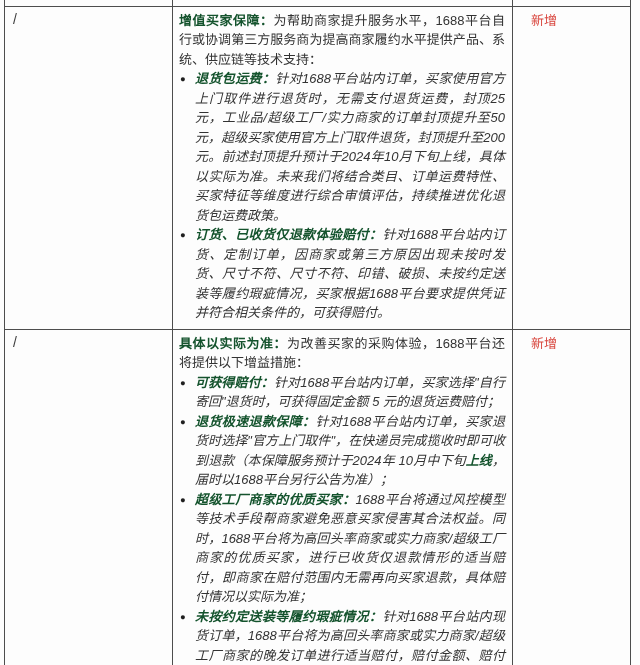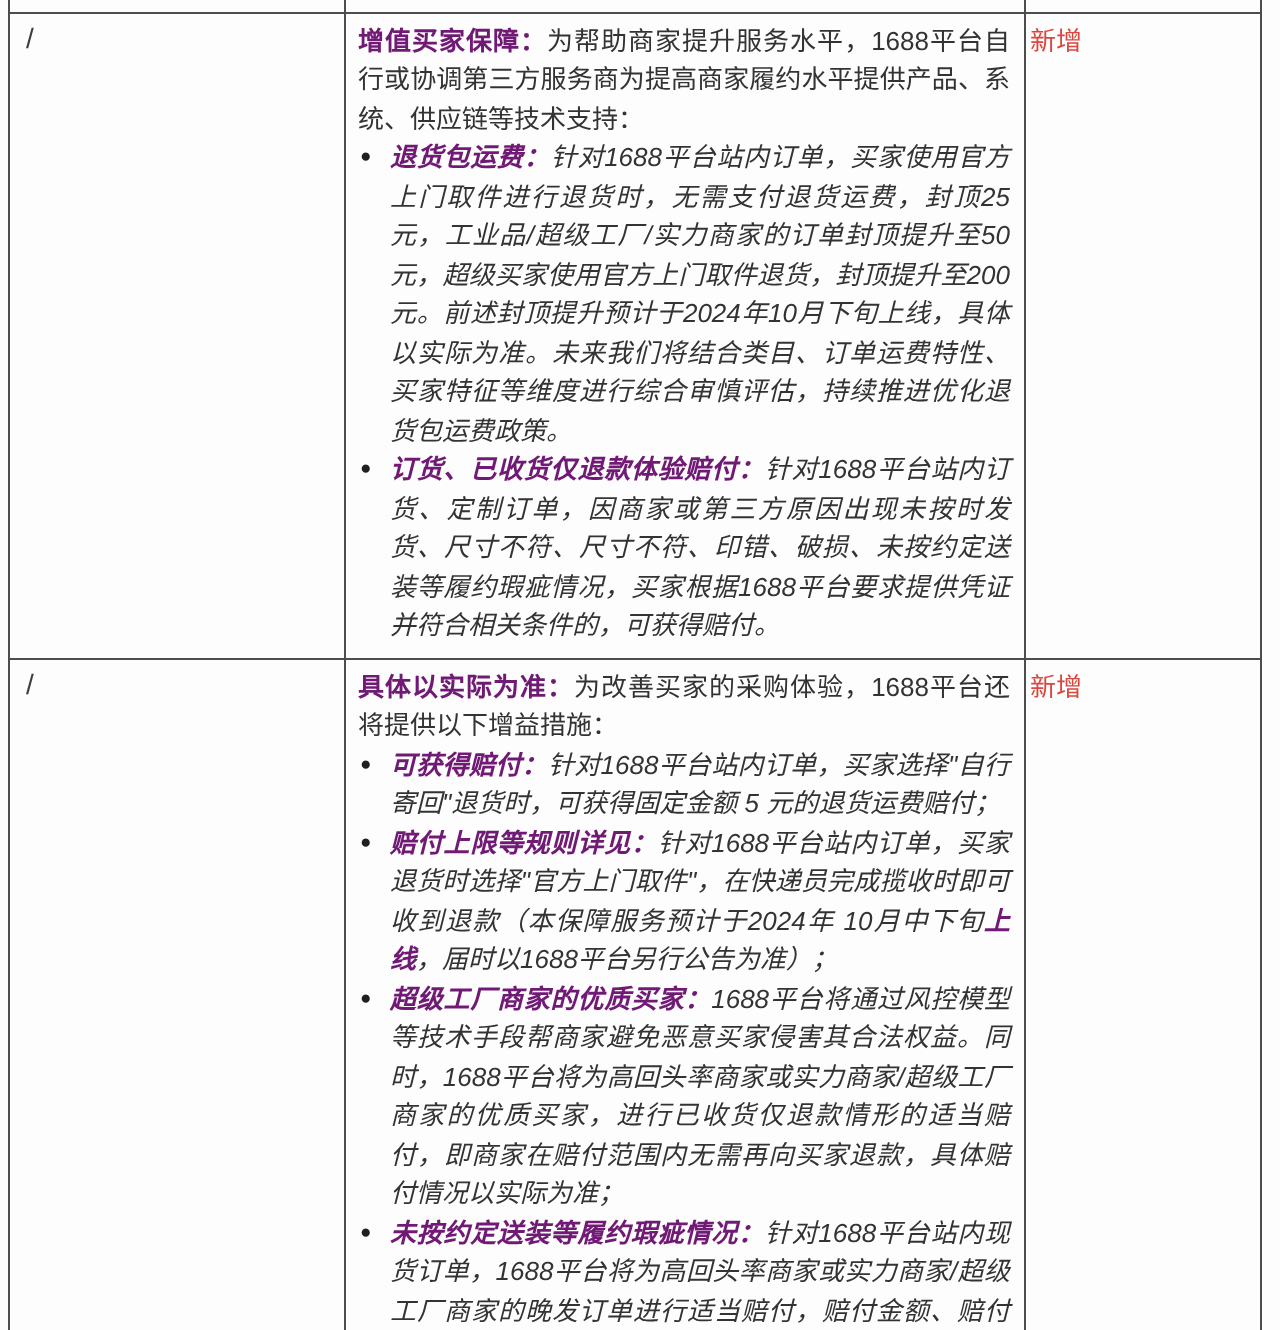--- a/index.html
+++ b/index.html
@@ -42,26 +42,26 @@
     line-height: 19px;
   }
   td.col-content {
     padding: 4px 7px 6px 6px;
     font-size: 13px;
     line-height: 19.5px;
     color: #333333;
     text-align: justify;
   }
   td.col-status {
-    padding: 4px 2px;
+    padding: 4px 18px;
     font-size: 13px;
     line-height: 19.5px;
   }
   p.intro { margin: 0; }
-  .seg-bold { font-weight: 700; color: #701a75; }
+  .seg-bold { font-weight: 700; color: #14532d; }
   .bullet-item { display: flex; align-items: flex-start; }
   .bullet-marker {
     flex: 0 0 15px;
     width: 15px;
     font-size: 9.5px;
     line-height: 19.5px;
     color: #1f1f1f;
     padding-left: 1px;
   }
   .bullet-text { flex: 1 1 auto; min-width: 0; font-style: italic; }
@@ -101,21 +101,21 @@
         <tr>
           <td class="col-slash" style="border-color: rgb(77, 77, 77);">/</td>
           <td class="col-content" style="color: rgb(51, 51, 51); border-color: rgb(77, 77, 77);">
             <p class="intro"><span class="seg-bold">具体以实际为准：</span><span>为改善买家的采购体验，1688平台还将提供以下增益措施：</span></p>
             <div class="bullet-item">
               <span class="bullet-marker">●</span>
               <div class="bullet-text"><span class="seg-bold">可获得赔付：</span><span>针对1688平台站内订单，买家选择"自行寄回"退货时，可获得固定金额 5 元的退货运费赔付；</span></div>
             </div>
             <div class="bullet-item">
               <span class="bullet-marker">●</span>
-              <div class="bullet-text"><span class="seg-bold">赔付上限等规则详见：</span><span>针对1688平台站内订单，买家退货时选择"官方上门取件"，在快递员完成揽收时即可收到退款（本保障服务预计于2024年 10月中下旬</span><span class="seg-bold">上线</span><span>，届时以1688平台另行公告为准）；</span></div>
+              <div class="bullet-text"><span class="seg-bold">退货极速退款保障：</span><span>针对1688平台站内订单，买家退货时选择"官方上门取件"，在快递员完成揽收时即可收到退款（本保障服务预计于2024年 10月中下旬</span><span class="seg-bold">上线</span><span>，届时以1688平台另行公告为准）；</span></div>
             </div>
             <div class="bullet-item">
               <span class="bullet-marker">●</span>
               <div class="bullet-text"><span class="seg-bold">超级工厂商家的优质买家：</span><span>1688平台将通过风控模型等技术手段帮商家避免恶意买家侵害其合法权益。同时，1688平台将为高回头率商家或实力商家/超级工厂商家的优质买家，进行已收货仅退款情形的适当赔付，即商家在赔付范围内无需再向买家退款，具体赔付情况以实际为准；</span></div>
             </div>
             <div class="bullet-item">
               <span class="bullet-marker">●</span>
               <div class="bullet-text"><span class="seg-bold">未按约定送装等履约瑕疵情况：</span><span>针对1688平台站内现货订单，1688平台将为高回头率商家或实力商家/超级工厂商家的晚发订单进行适当赔付，赔付金额、赔付上限等规则详见《1688买家保障服务规则》。1688平台对买家进行赔付后仍有权根据</span></div>
             </div>
           </td>

